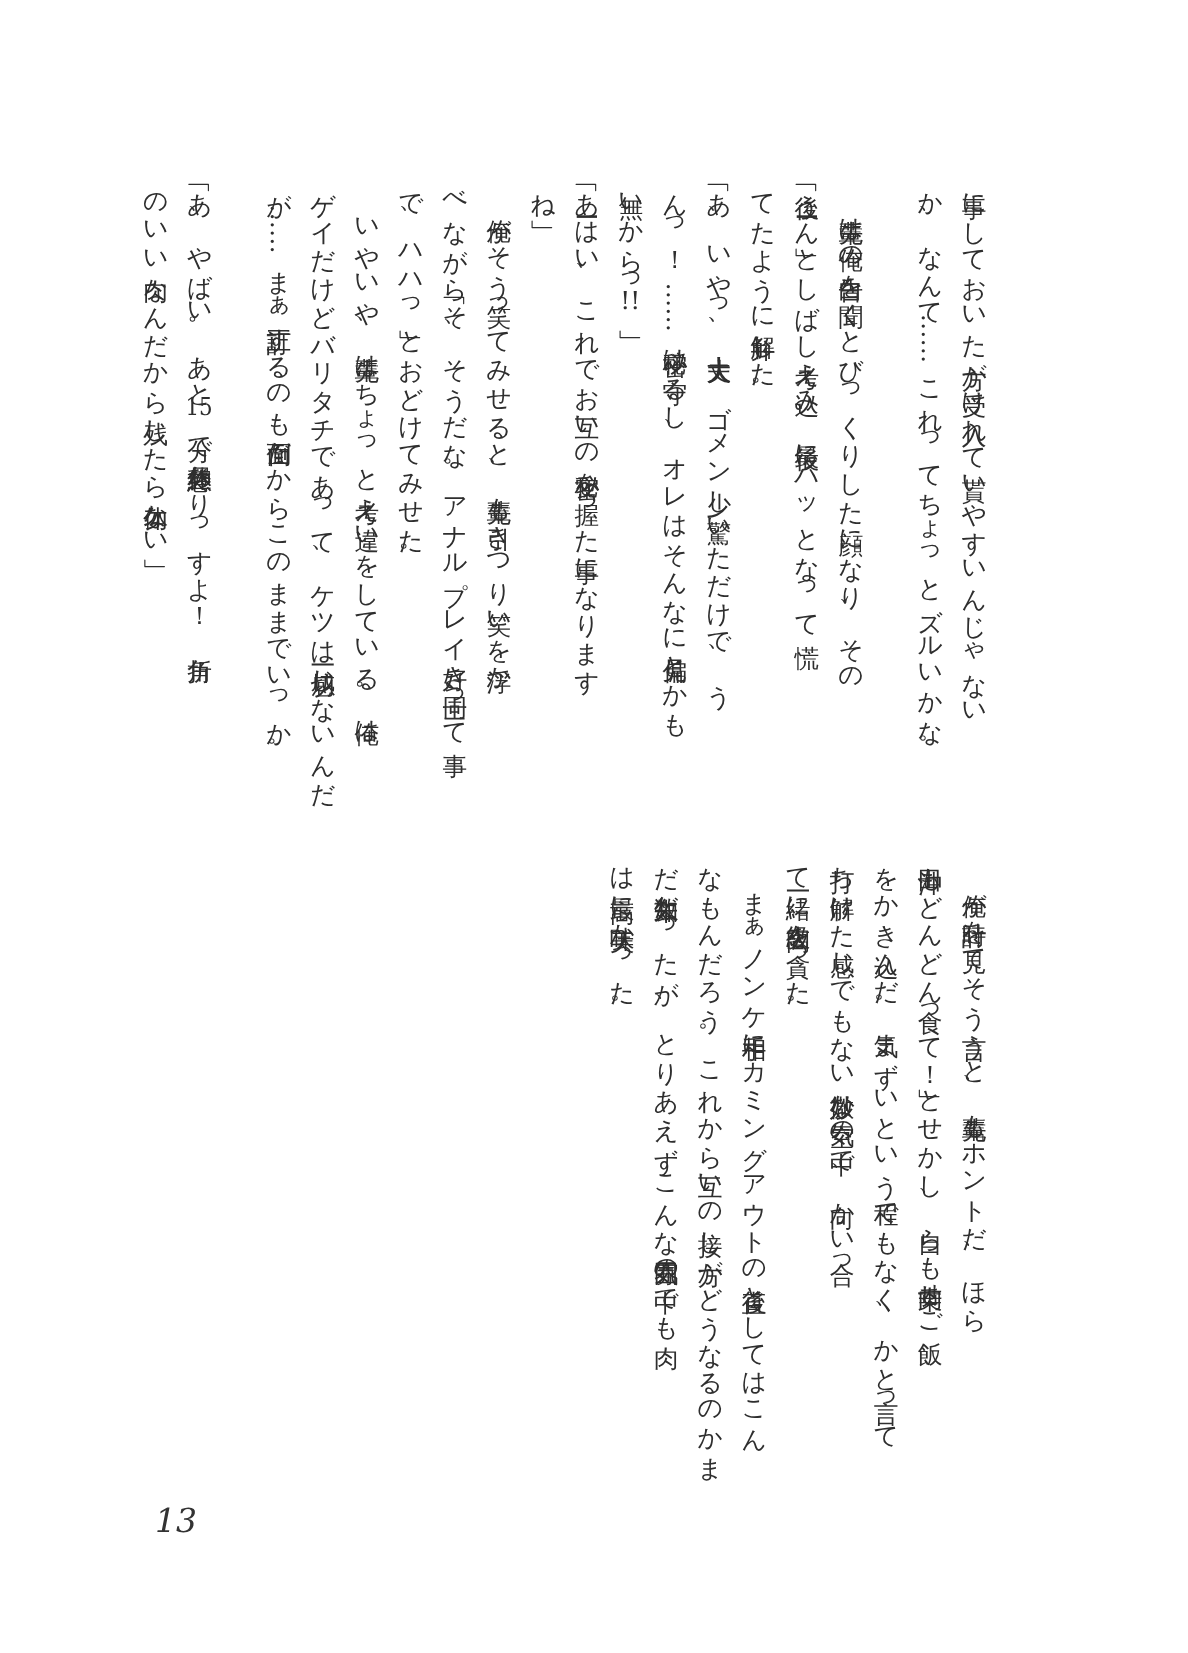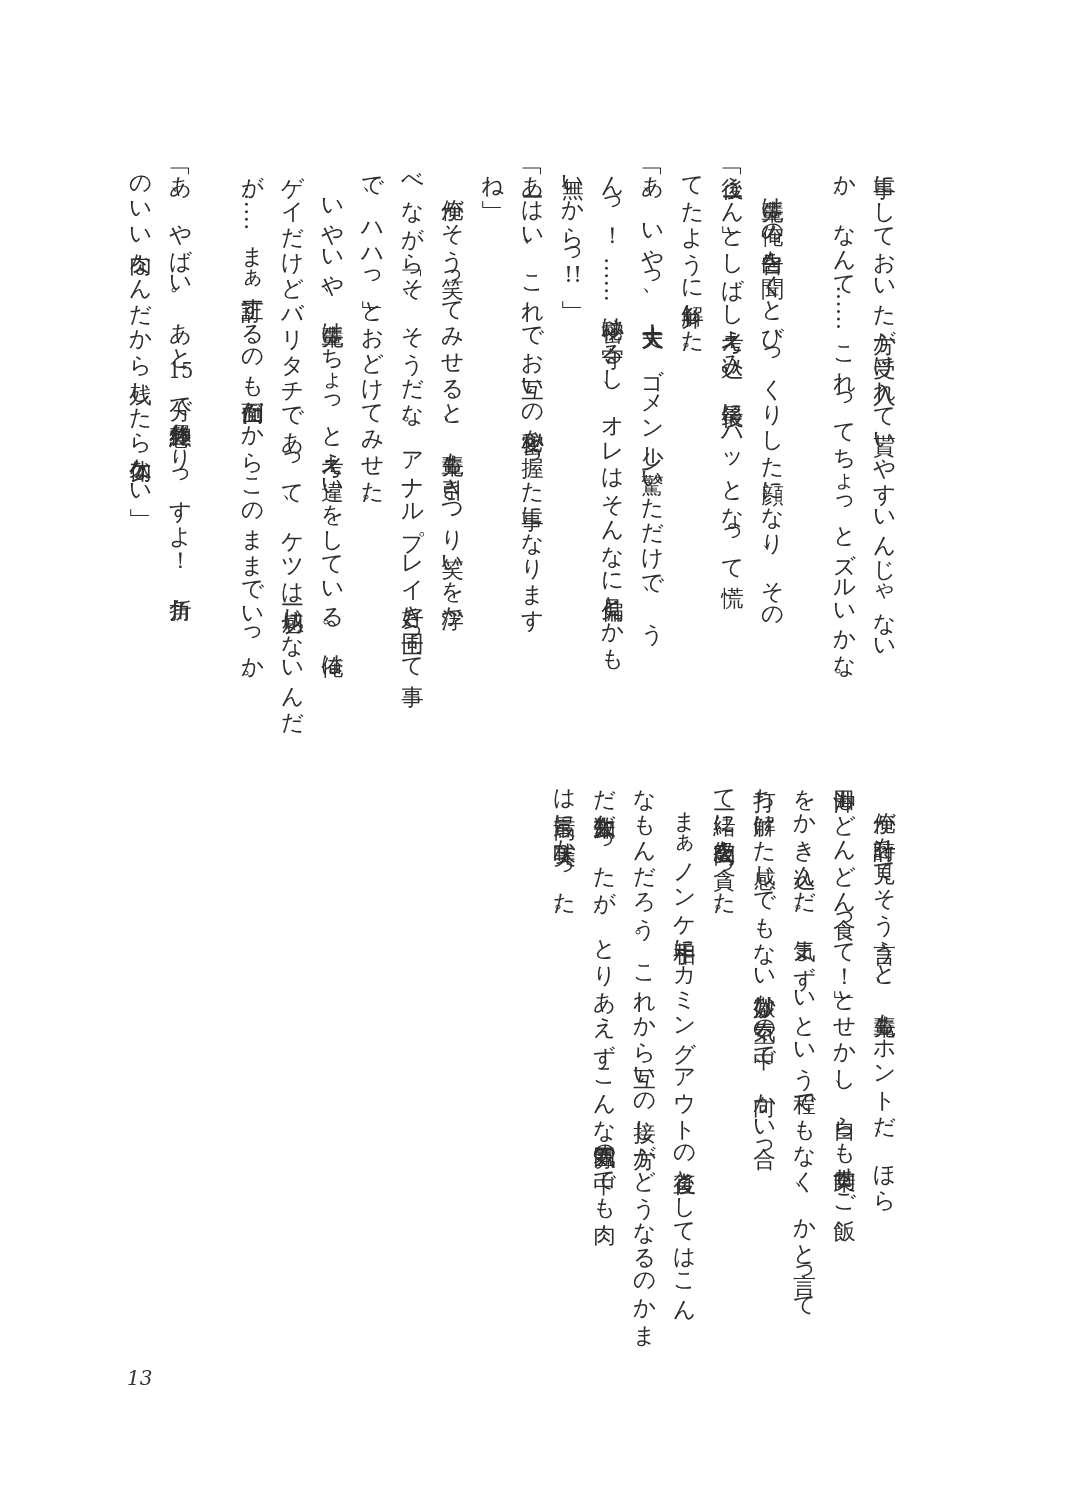--- a/index.html
+++ b/index.html
@@ -24,23 +24,23 @@
   .tier-upper { top: 160px; right: 175px; height: 578px; }
   .tier-lower { top: 773px; right: 175px; height: 578px; }
   .vline {
     line-height: 40px;       
     white-space: nowrap;
   }
   .vline.gap { margin-right: 32px; }  
   .tcy { text-combine-upright: all; } 
   .page-number {
     position: absolute;
-    left: 127px;
+    left: 141px;
     top: 1366px;
-    font-size: 20px;
+    font-size: 30px;
     font-style: italic;
     color: #333333;
     font-family: "DejaVu Serif", "Liberation Serif", serif;
   }
 </style>
 </head>
 <body>
 
 <main class="page">
 

